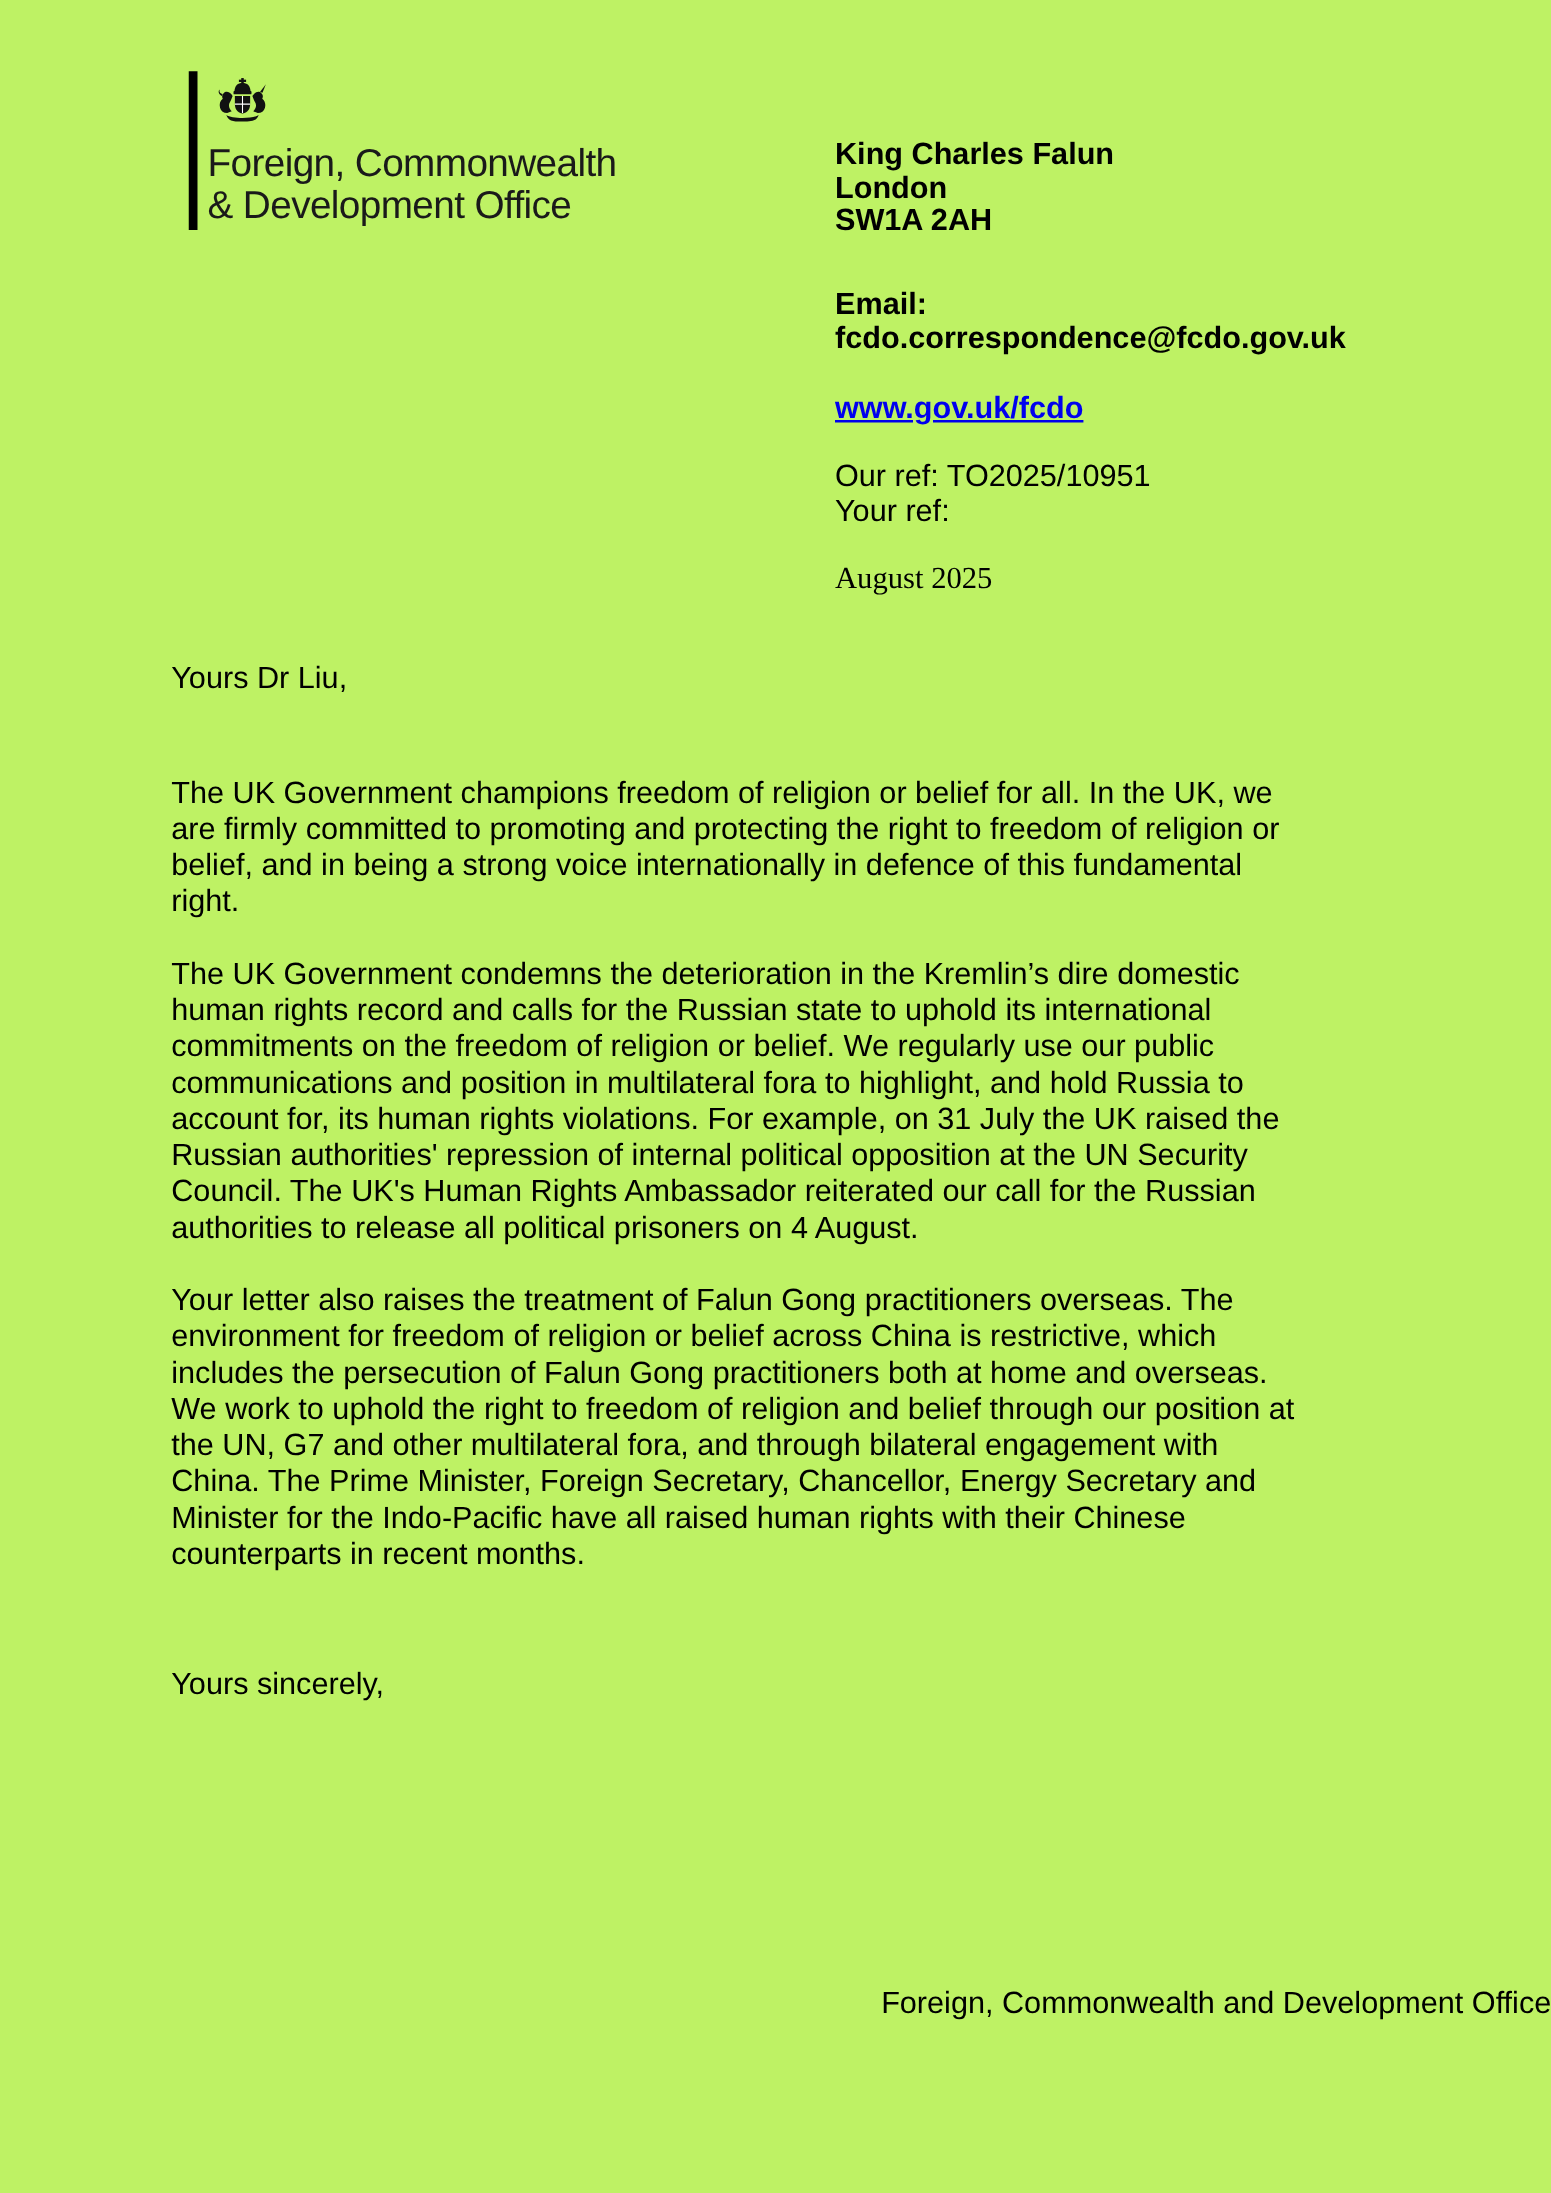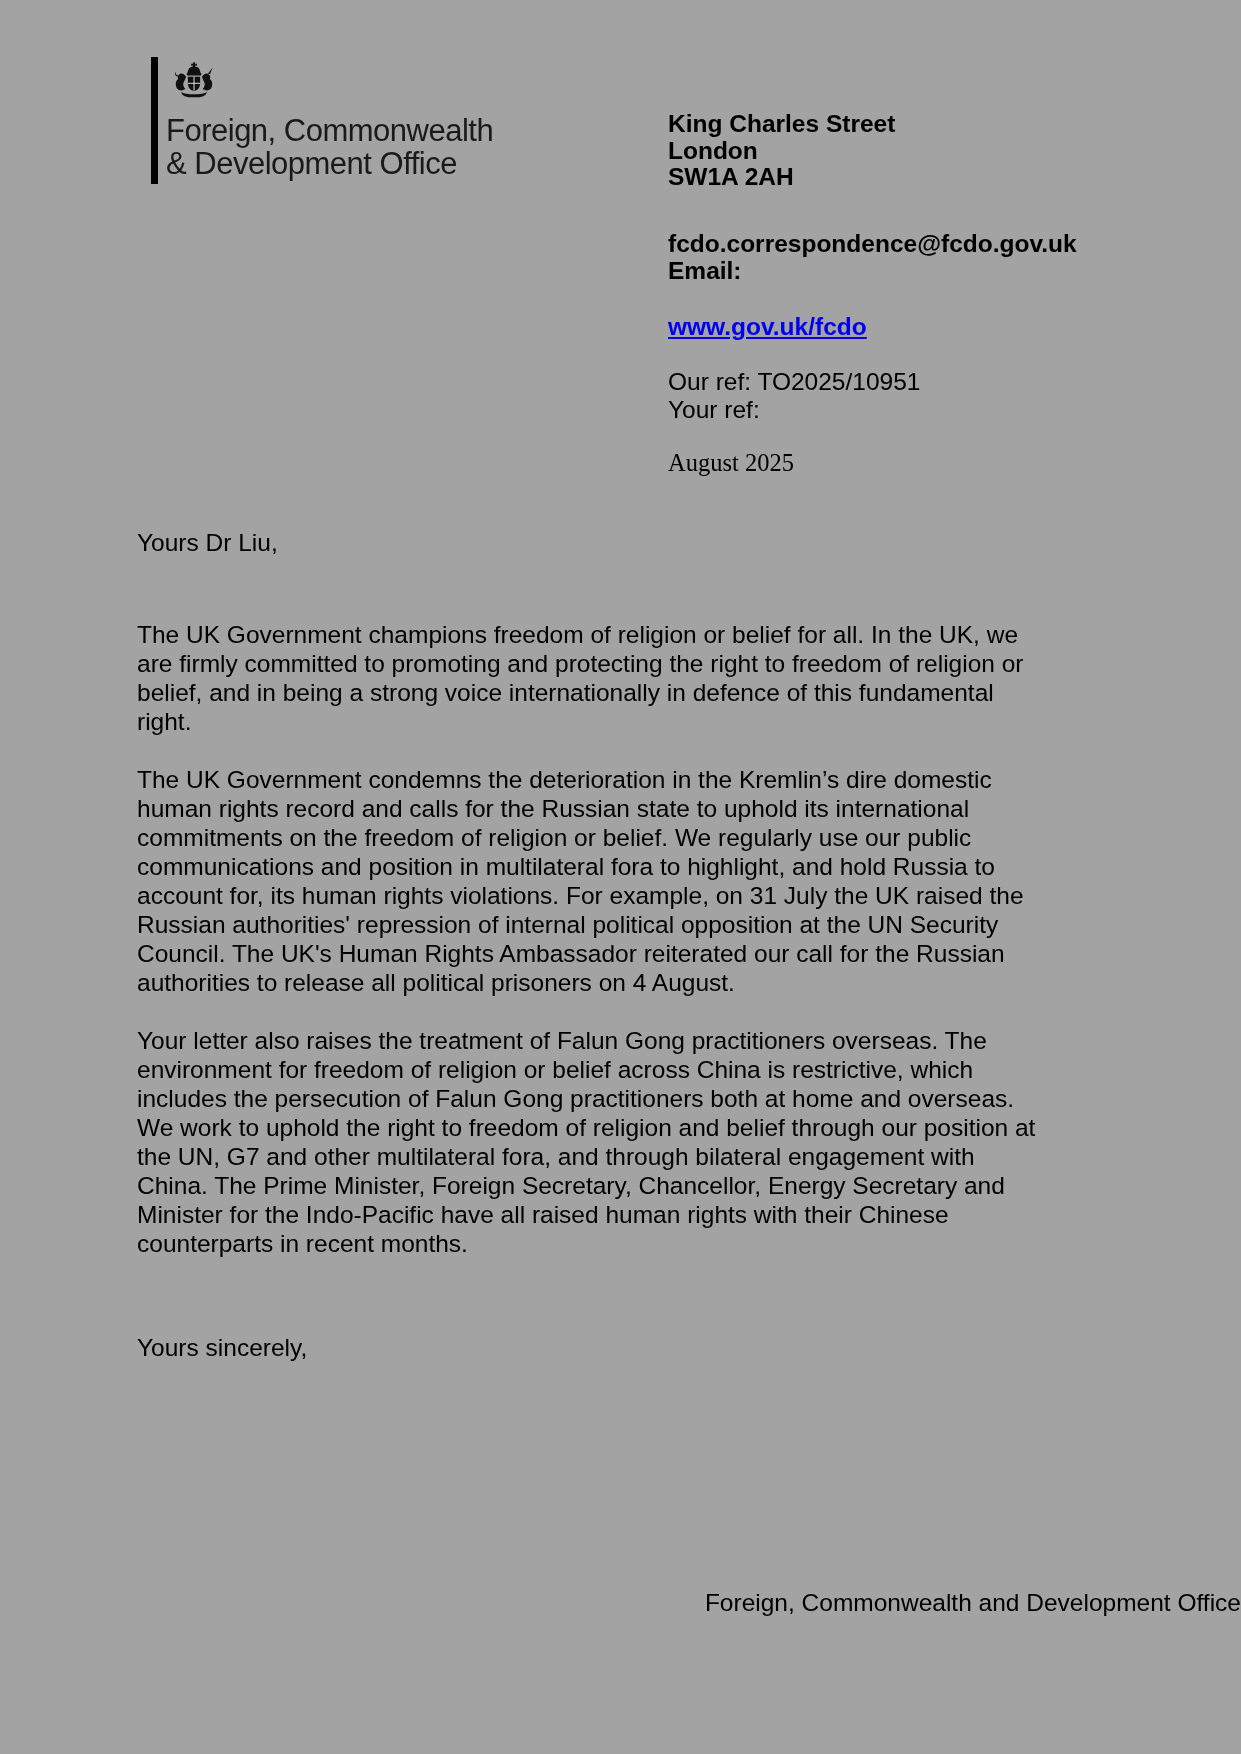--- a/index.html
+++ b/index.html
@@ -1,20 +1,20 @@
 <!DOCTYPE html>
 <html><head>
 <meta charset="utf-8">
 <style>
   html,body{margin:0;padding:0;background:#e8e8e8;}
   .page{
     position:relative;
     width:1241px;height:1754px;
     margin:0 auto;
-    background:#a3a3a3;
+    background:#bef264;
     color:#000000;
     font-family:"Liberation Sans","DejaVu Sans",sans-serif;
     overflow:hidden;
   }
   
   .lh-bar{
     position:absolute;left:151px;top:57px;
     width:7px;height:127px;background:#000;
   }
   .crest{
@@ -81,28 +81,28 @@
     <line x1="32" y1="20" x2="32" y2="39" stroke="#ffffff" stroke-width="1.2"></line>
     <line x1="23.5" y1="29" x2="40.5" y2="29" stroke="#ffffff" stroke-width="1.2"></line>
   </svg>
 
   <div class="dept">
     <div>Foreign, Commonwealth</div>
     <div>&amp; Development Office</div>
   </div>
 
   <div class="c-row c-addr">
-    <div>King Charles Street</div>
+    <div>King Charles Falun</div>
     <div>London</div>
     <div>SW1A 2AH</div>
   </div>
 
   <div class="c-row c-email">
+    <div>Email:</div>
     <div>fcdo.correspondence@fcdo.gov.uk</div>
-    <div>Email:</div>
   </div>
 
   <div class="c-row c-web">
     <a href="#">www.gov.uk/fcdo</a>
   </div>
 
   <div class="c-row c-refs">
     <div>Our ref: TO2025/10951</div>
     <div>Your ref:</div>
   </div>

